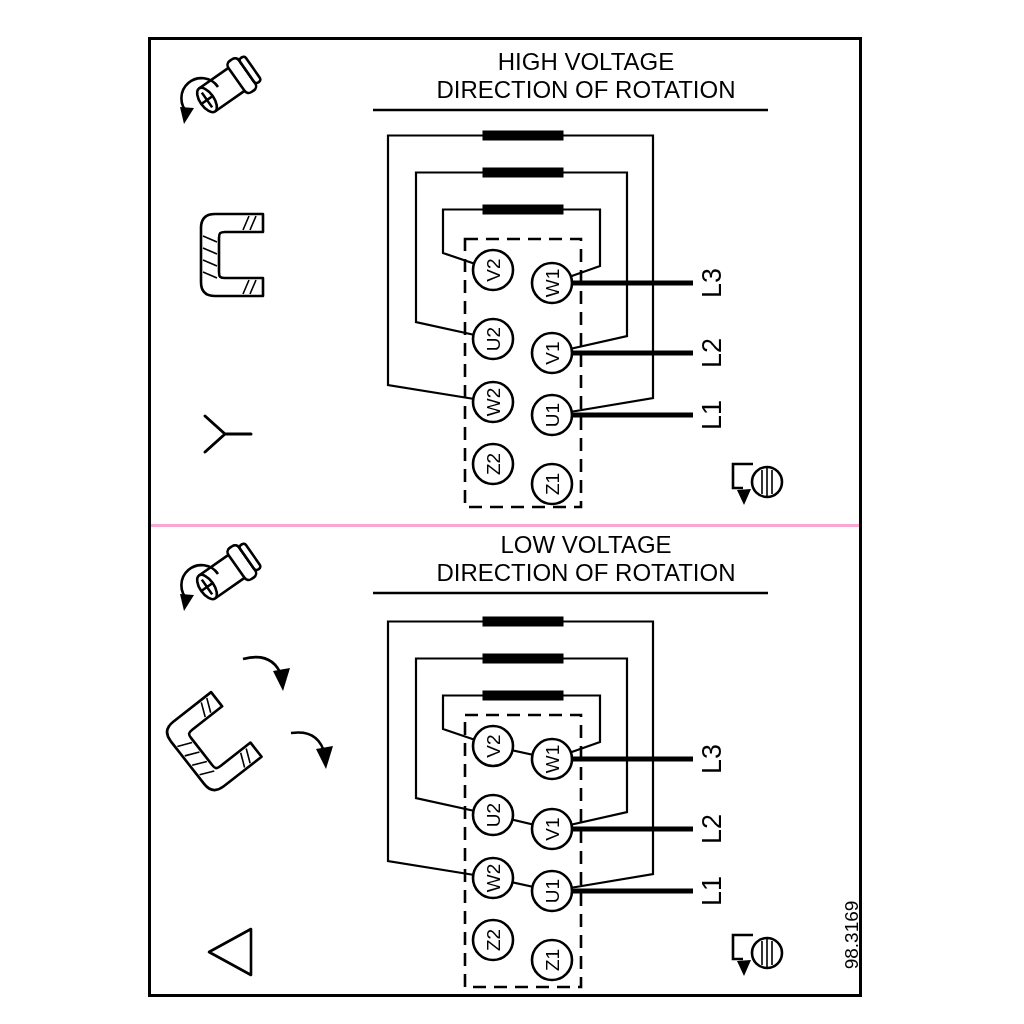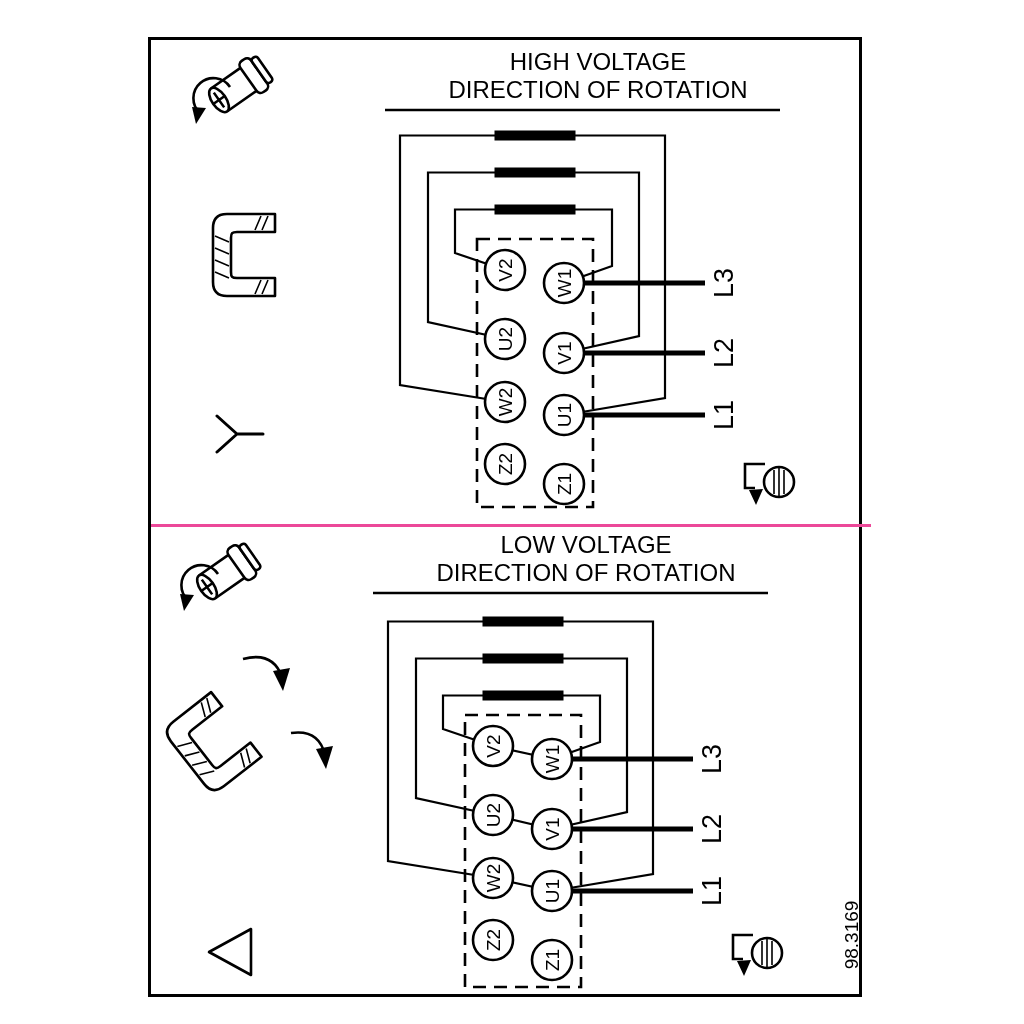--- a/index.html
+++ b/index.html
@@ -1,19 +1,19 @@
 <!DOCTYPE html>
 <html><head>
 <meta charset="utf-8">
 <style>
   html,body{margin:0;padding:0;background:#fff;}
   .page{position:relative;width:1024px;height:1024px;background:#fff;font-family:"Liberation Sans",sans-serif;overflow:hidden;}
   .frame{position:absolute;left:148px;top:37px;width:708px;height:954px;border:3px solid #000;background:#fff;}
   .panel{position:relative;width:708px;}
-  .panel.high{height:484px;border-bottom:3px solid #ec4899;padding-left:12px;}
+  .panel.high{height:484px;border-bottom:3px solid #f9a8d4;}
   .panel.low{height:414px;}
   svg{display:block;}
   .title{font-family:"Liberation Sans",sans-serif;font-size:24px;text-anchor:middle;fill:#000;}
   .underline{stroke:#000;stroke-width:2.5;}
   .wire{fill:none;stroke:#000;stroke-width:2.2;}
   .wire-thick{fill:none;stroke:#000;stroke-width:5;}
   .bar{fill:#000;stroke:#000;stroke-width:1;}
   .dashed-box{fill:none;stroke:#000;stroke-width:2.6;stroke-dasharray:13 8;}
   .term{fill:#fff;stroke:#000;stroke-width:2.6;}
   .tlabel{font-family:"Liberation Sans",sans-serif;font-size:19px;text-anchor:middle;fill:#000;}

